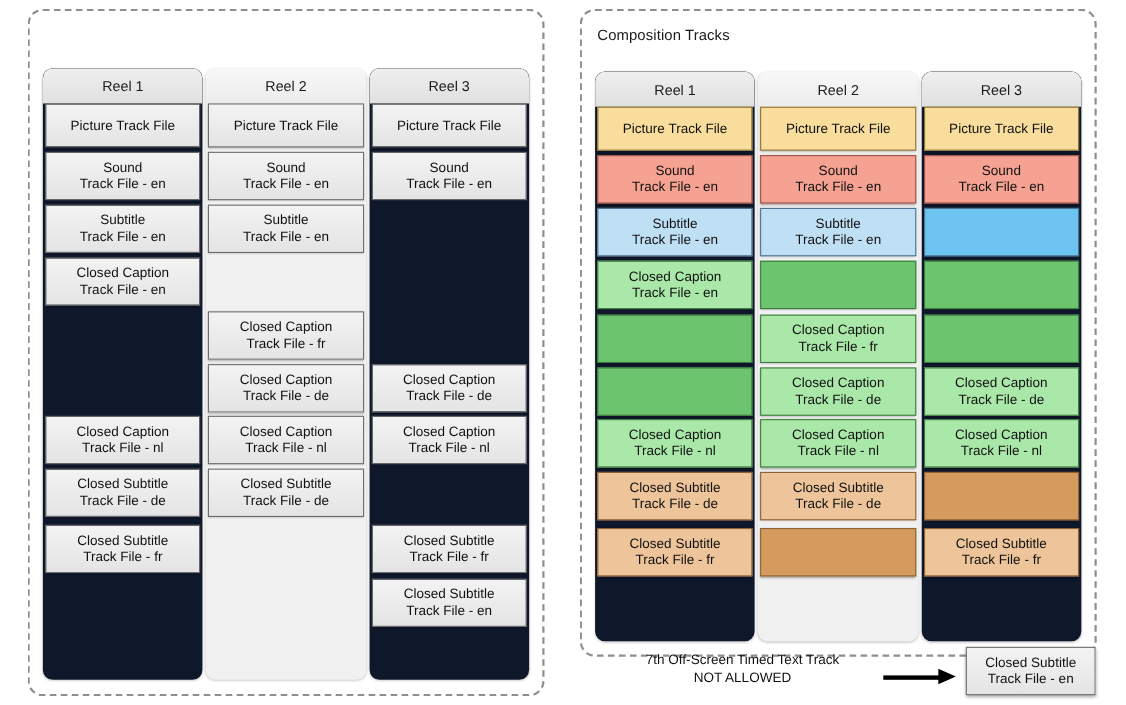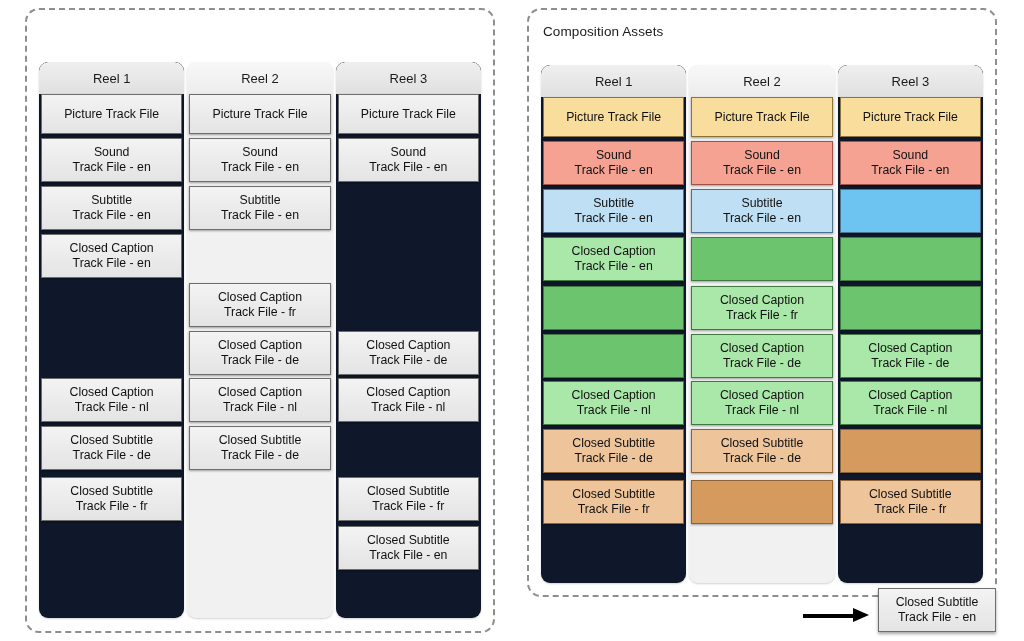--- a/index.html
+++ b/index.html
@@ -235,21 +235,21 @@
             <div class="cell plain" style="top: 432px; height: 44px;">
               <span>Closed Subtitle</span>
               <span class="l2">Track File - en</span>
             </div>
           </div>
         </div>
       </div>
   </div>
 
   <div class="panel" id="panel-right">
-    <div class="panel-title">Composition Assets</div>
+    <div class="panel-title">Composition Tracks</div>
     <div class="cols" id="cols-right">
         <div class="col shade-a">
           <div class="col-head">Reel 1</div>
           <div class="col-body" style="height: 486px;">
             <div class="cell c-picture" style="top: 0px; height: 40px;">
               <span>Picture Track File</span>
             </div>
             <div class="cell c-sound" style="top: 44px; height: 44px;">
               <span>Sound</span>
               <span class="l2">Track File - en</span>
@@ -353,20 +353,24 @@
             <div class="cell c-cs" style="top: 383px; height: 44px;">
               <span>Closed Subtitle</span>
               <span class="l2">Track File - fr</span>
             </div>
           </div>
         </div>
       </div>
   </div>
 
   <div id="footer-note">
+    <div id="note-text">
+      <span>7th Off-Screen Timed Text Track</span><br>
+      <span>NOT ALLOWED</span>
+    </div>
     <div id="note-arrow">
       <div class="shaft"></div>
         <div class="head"></div>
     </div>
     <div id="note-box">
       <span>Closed Subtitle</span>
       <span class="l2">Track File - en</span>
     </div>
   </div>
 

